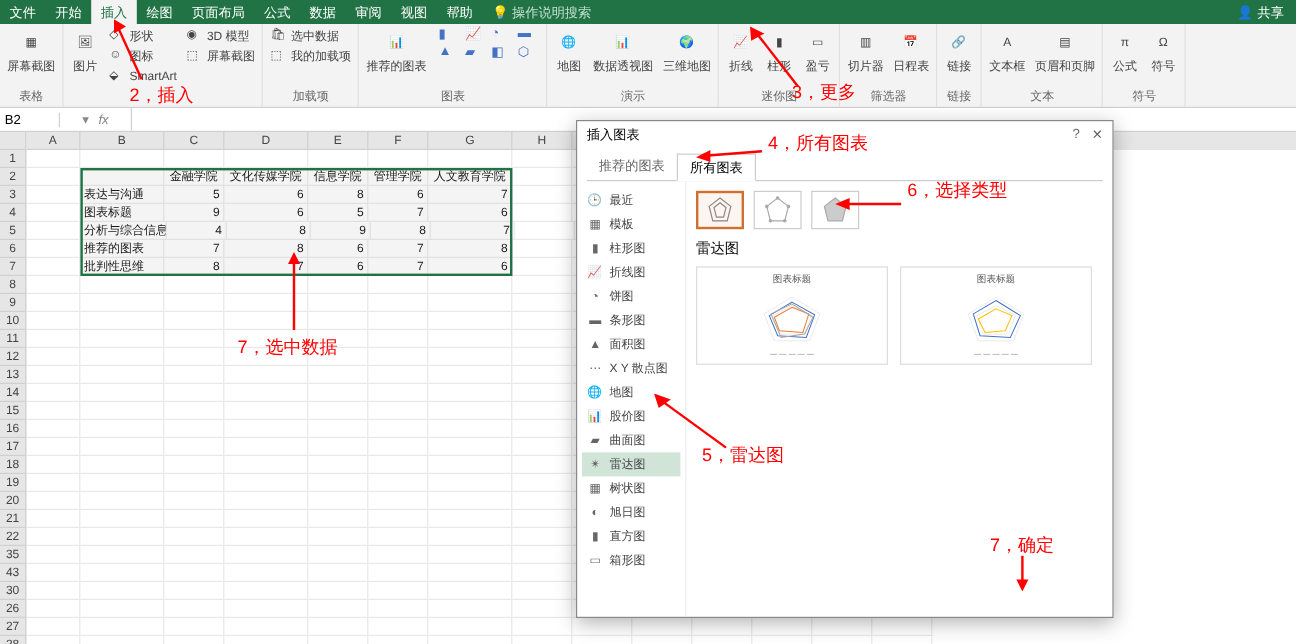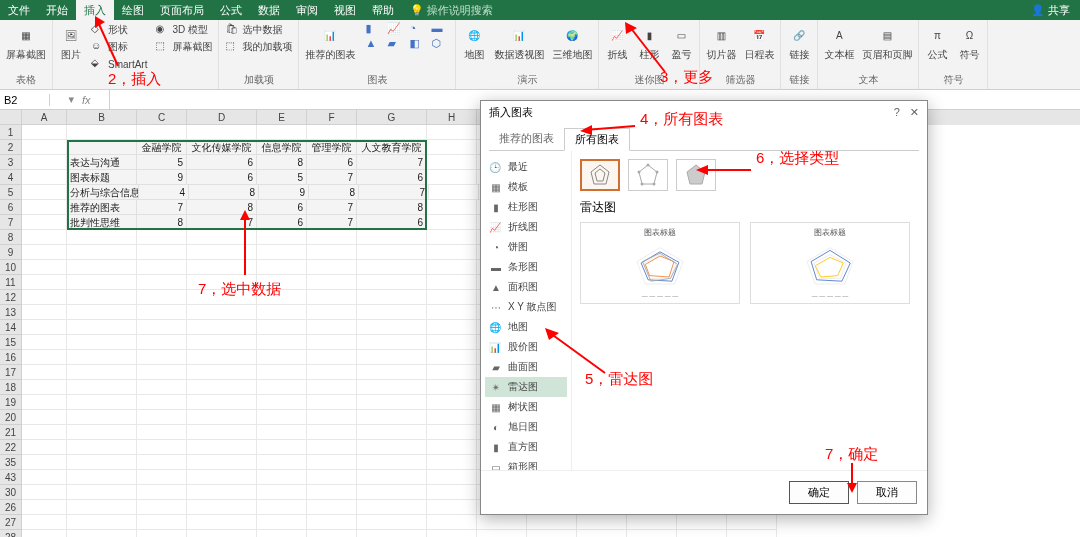--- a/index.html
+++ b/index.html
@@ -895,24 +895,20 @@
             <polygon points="45,8 78,28 66,60 24,60 12,28" fill="none" stroke="#ccc" stroke-width="0.5"></polygon>
             <polygon points="45,18 68,30 60,52 30,52 22,30" fill="none" stroke="#ccc" stroke-width="0.5"></polygon>
             <polygon points="45,12 74,30 62,56 26,54 18,28" fill="none" stroke="#4472c4" stroke-width="1.2"></polygon>
             <polygon points="45,22 64,30 56,48 32,50 24,34" fill="none" stroke="#ffc000" stroke-width="1.2"></polygon>
           </svg>
           <div style="font-size:6px;color:#777;margin-top:2px">— — — — —</div>
         </div>
       </div>
     </div>
   </div>
-  <div class="dlg-foot">
-    <button class="primary">确定</button>
-    <button>取消</button>
-  </div>
 </div>
 
 <div class="anno" style="top:280px;left:198px">7，选中数据</div>
 <svg class="arrow-svg" style="top:210px;left:230px" width="40" height="70">
     <line x1="15" y1="65" x2="15" y2="5" stroke="#f00" stroke-width="2"></line>
     <polygon points="15,0 10,10 20,10" fill="#f00"></polygon>
   </svg>
 
 <div class="anno" style="top:70px;left:108px">2，插入</div>
 <svg class="arrow-svg" style="top:16px;left:90px" width="40" height="55">

